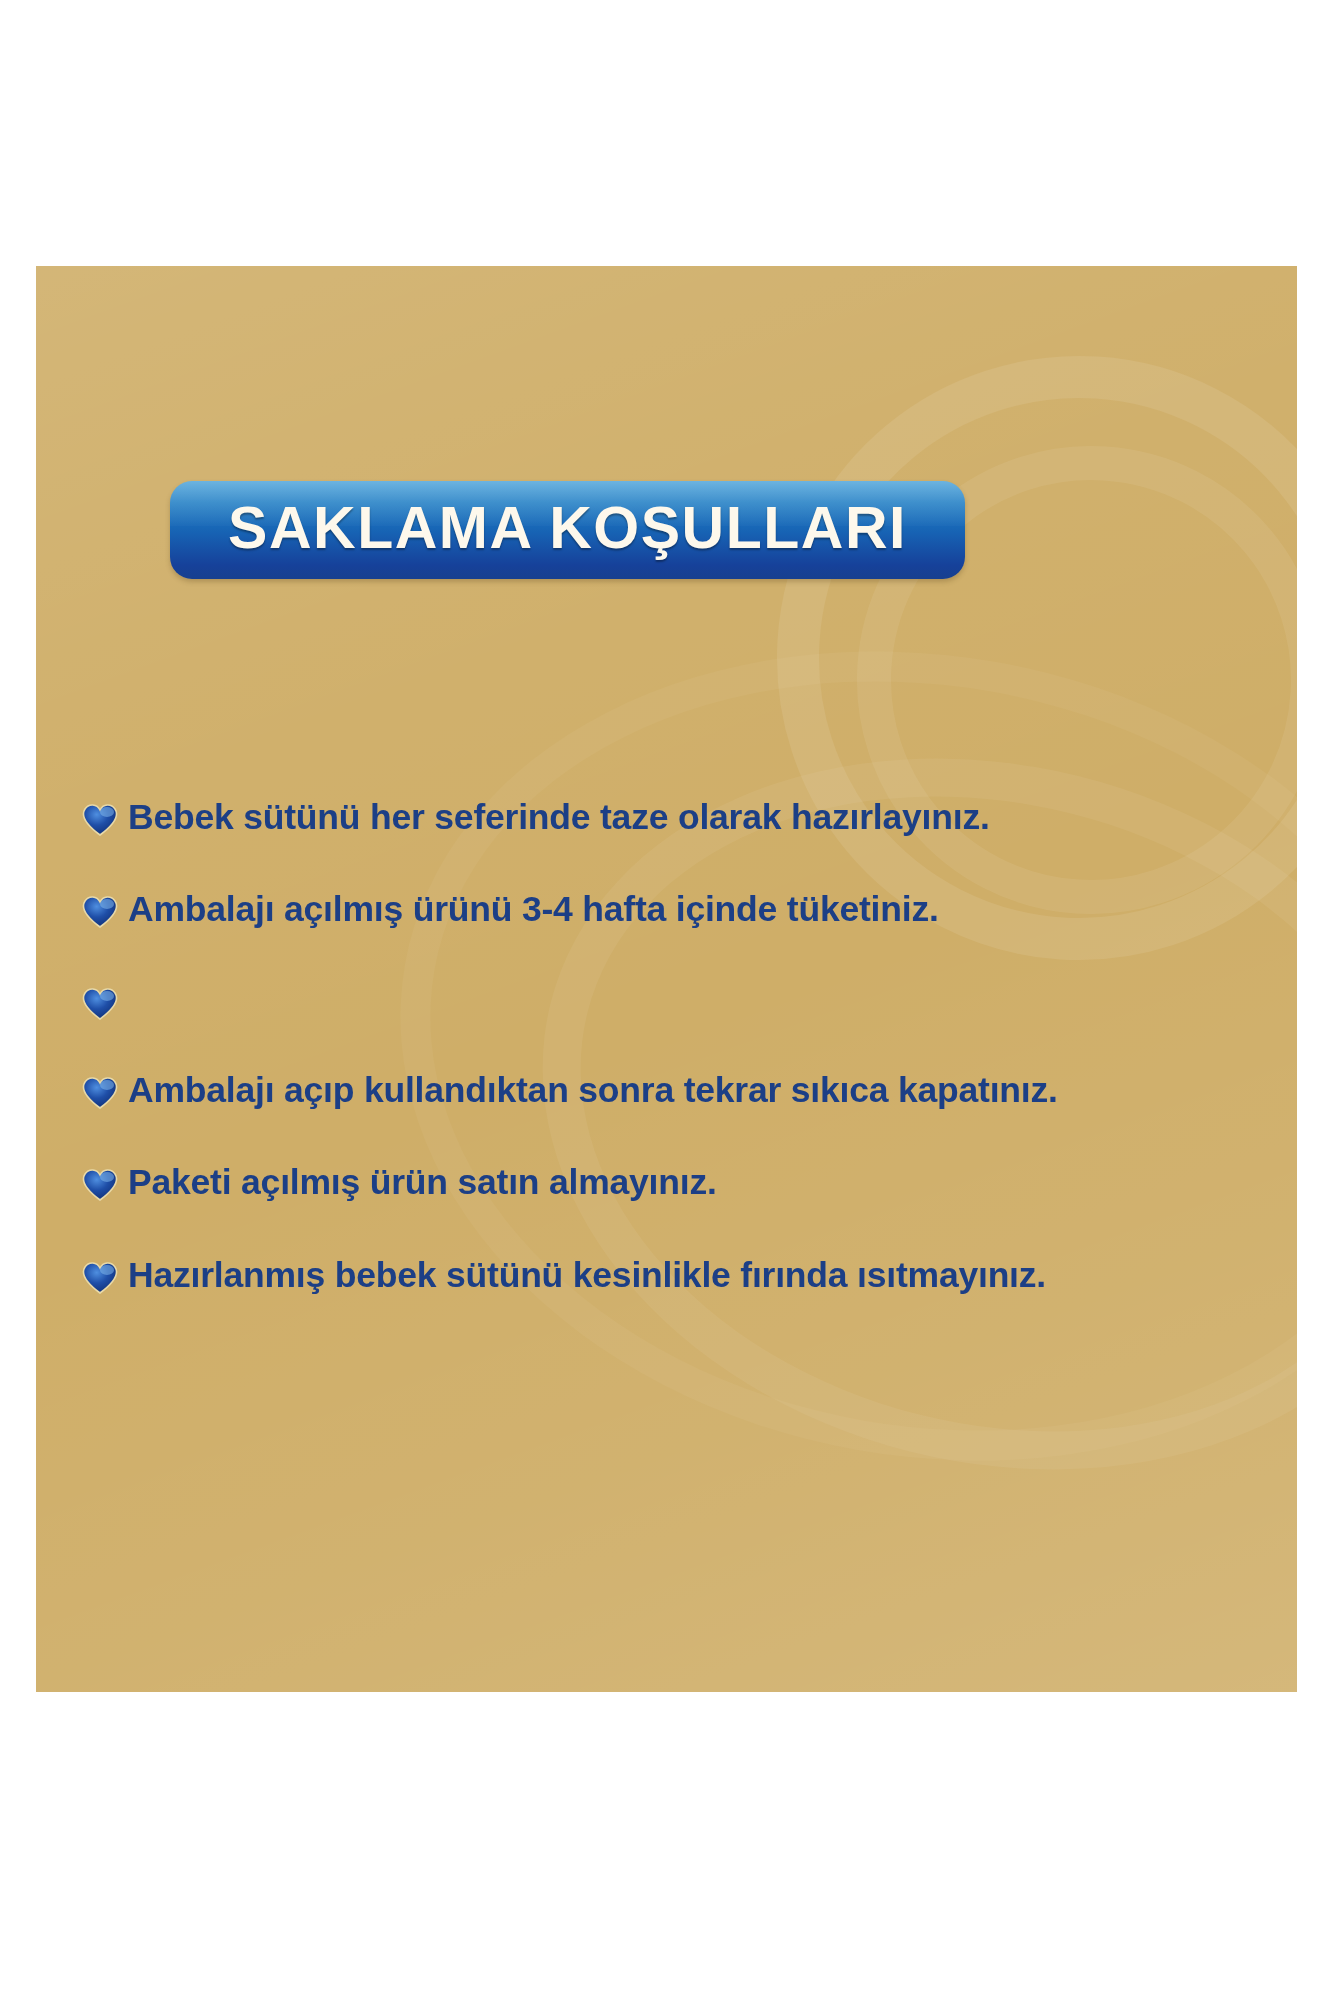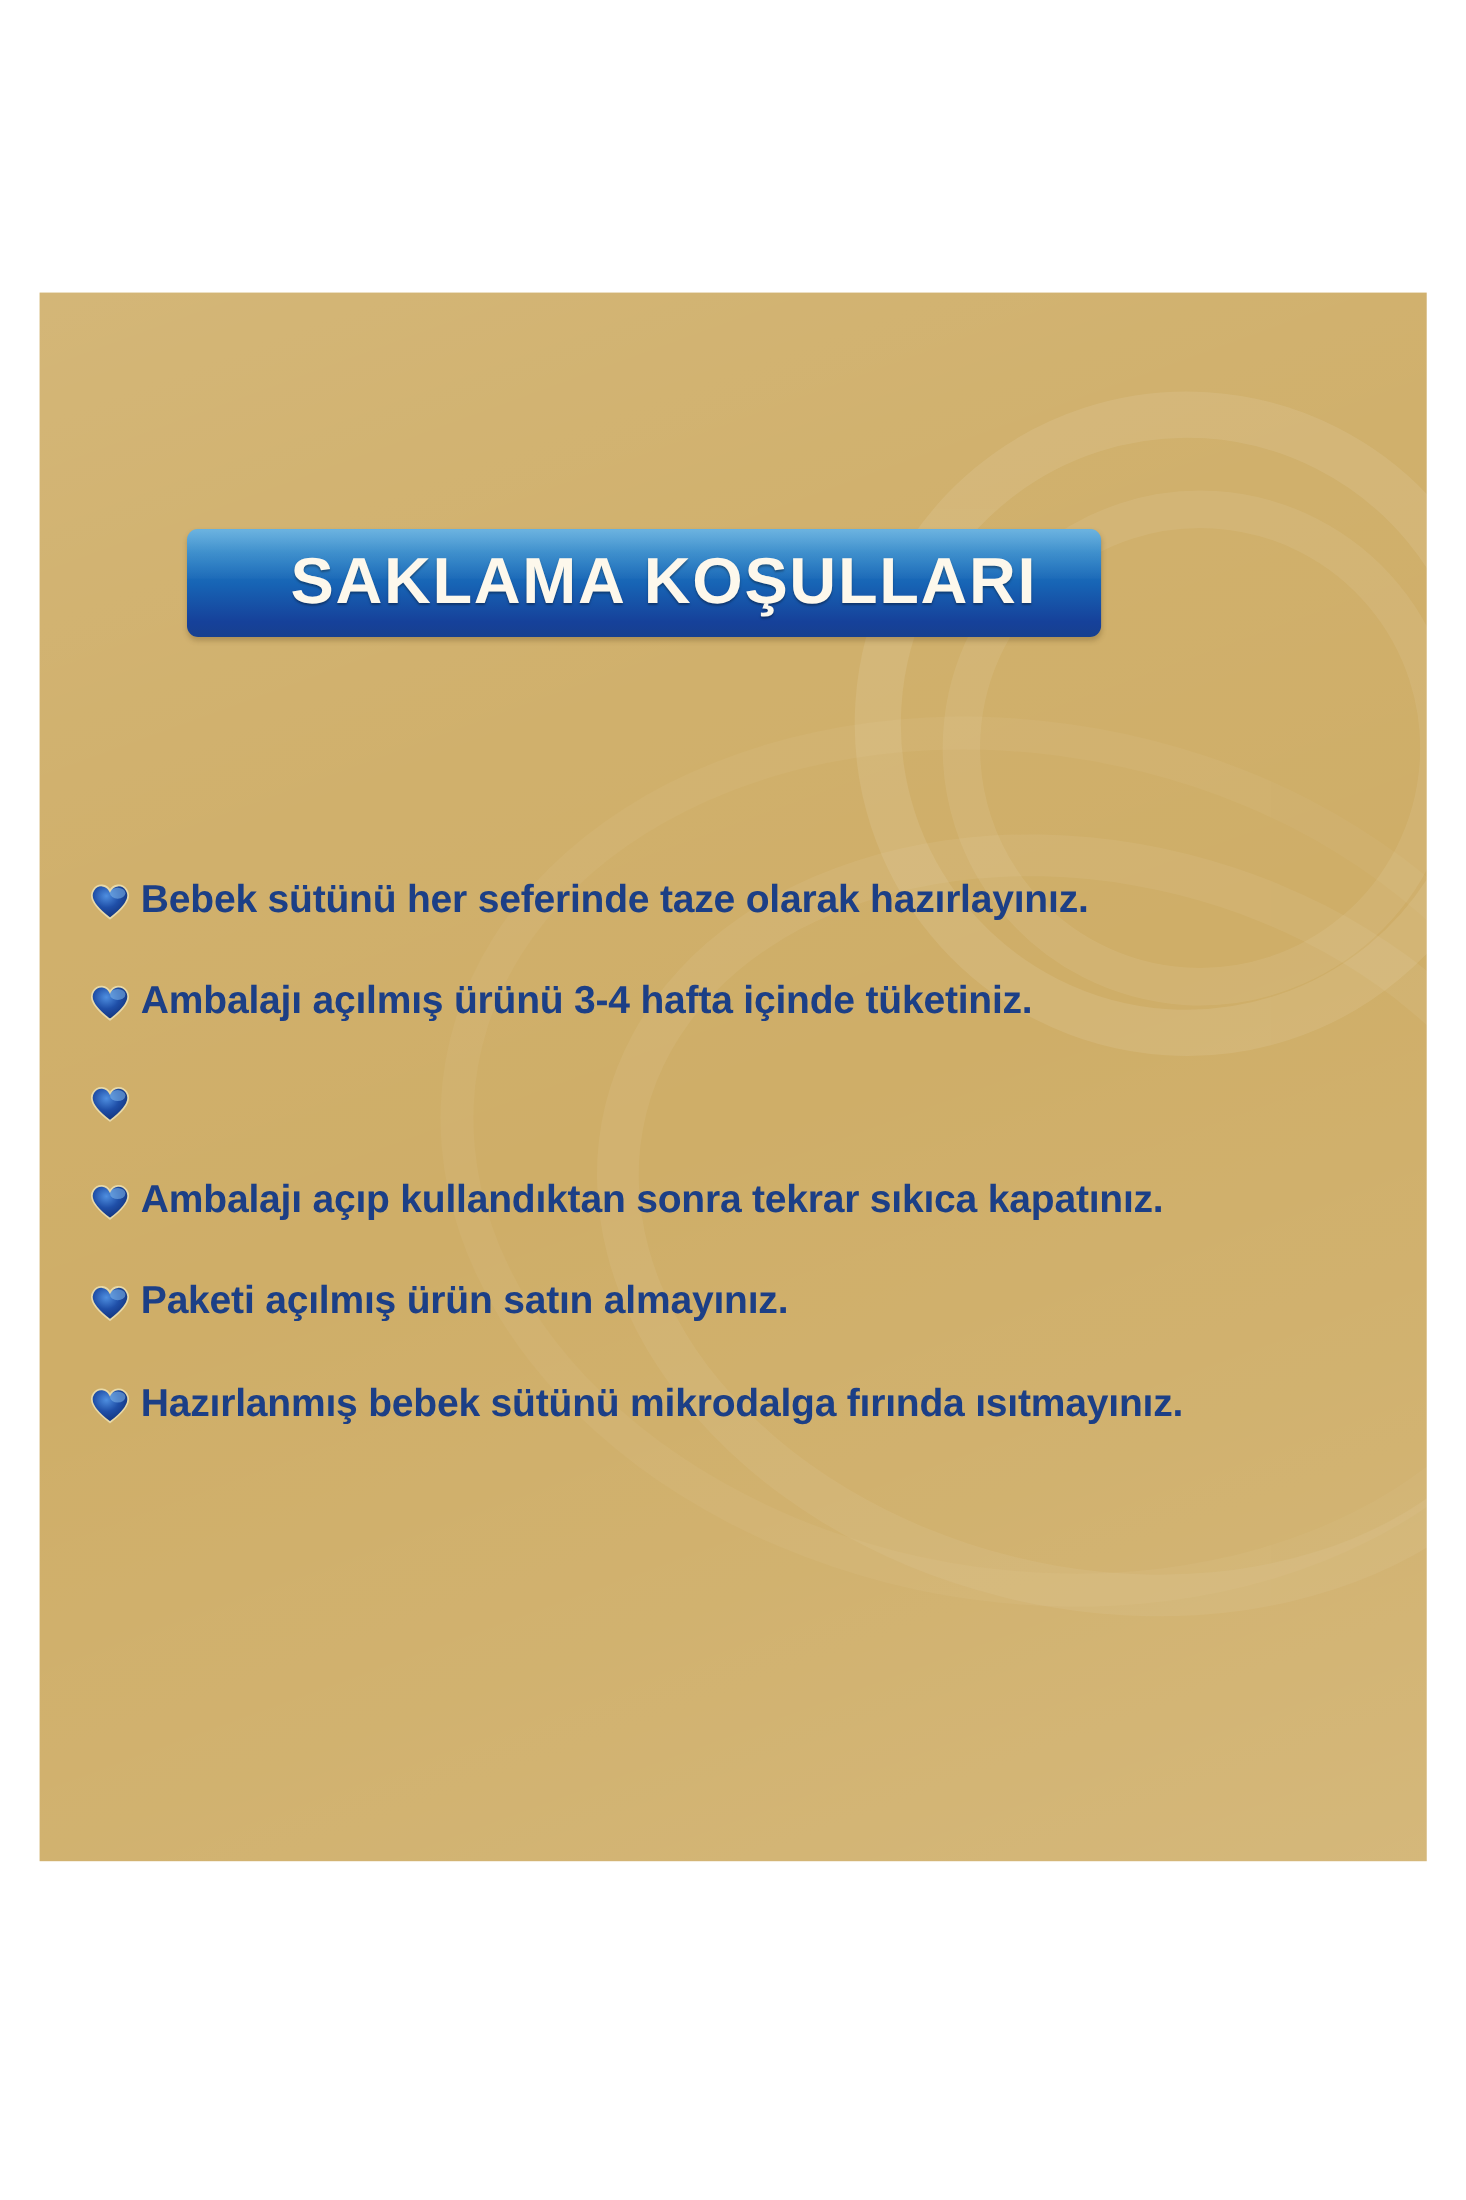--- a/index.html
+++ b/index.html
@@ -92,33 +92,32 @@
     transform: rotate(10deg);
   }
 
   
   .title-banner {
     position: absolute;
     left: 170px;
     top: 481px;
     width: 795px;
     height: 98px;
-    border-radius: 10px;
+    border-radius: 22px;
     background: linear-gradient(180deg,
        #3b9ad6 0%,
        #1f7dc4 22%,
        #1763b4 52%,
        #16419a 86%,
        #17408f 100%);
     box-shadow: 0 3px 5px rgba(90,70,30,0.28);
     display: flex;
     align-items: center;
     justify-content: center;
     overflow: hidden;
-    padding-left: 36px;
   }
   .title-banner .gloss {
     position: absolute;
     left: 0; right: 0; top: 0;
     height: 46%;
     background: linear-gradient(180deg, rgba(255,255,255,0.25), rgba(255,255,255,0.02));
     pointer-events: none;
   }
   .title-text {
     position: relative;
@@ -247,19 +246,19 @@
     </div>
 
 
     <div class="bullet-row">
       <span class="heart-icon">
         <svg viewBox="0 0 40 36">
           <path d="M20 34 C4 22 1 14 5 8 C9 2 17 3 20 9 C23 3 31 2 35 8 C39 14 36 22 20 34 Z" fill="url(#hg1)" stroke="#e8d9a8" stroke-width="1.6"></path>
           <ellipse cx="27" cy="11" rx="7" ry="5" fill="#7fb6ea" opacity="0.55"></ellipse>
         </svg>
       </span>
-      <span class="bullet-text">Hazırlanmış bebek sütünü mikrodalga fırında ısıtmayınız.</span>
+      <span class="bullet-text">Hazırlanmış bebek sütünü kesinlikle fırında ısıtmayınız.</span>
     </div>
 
 
   </div>
 
 </div>
 
 </body></html>

